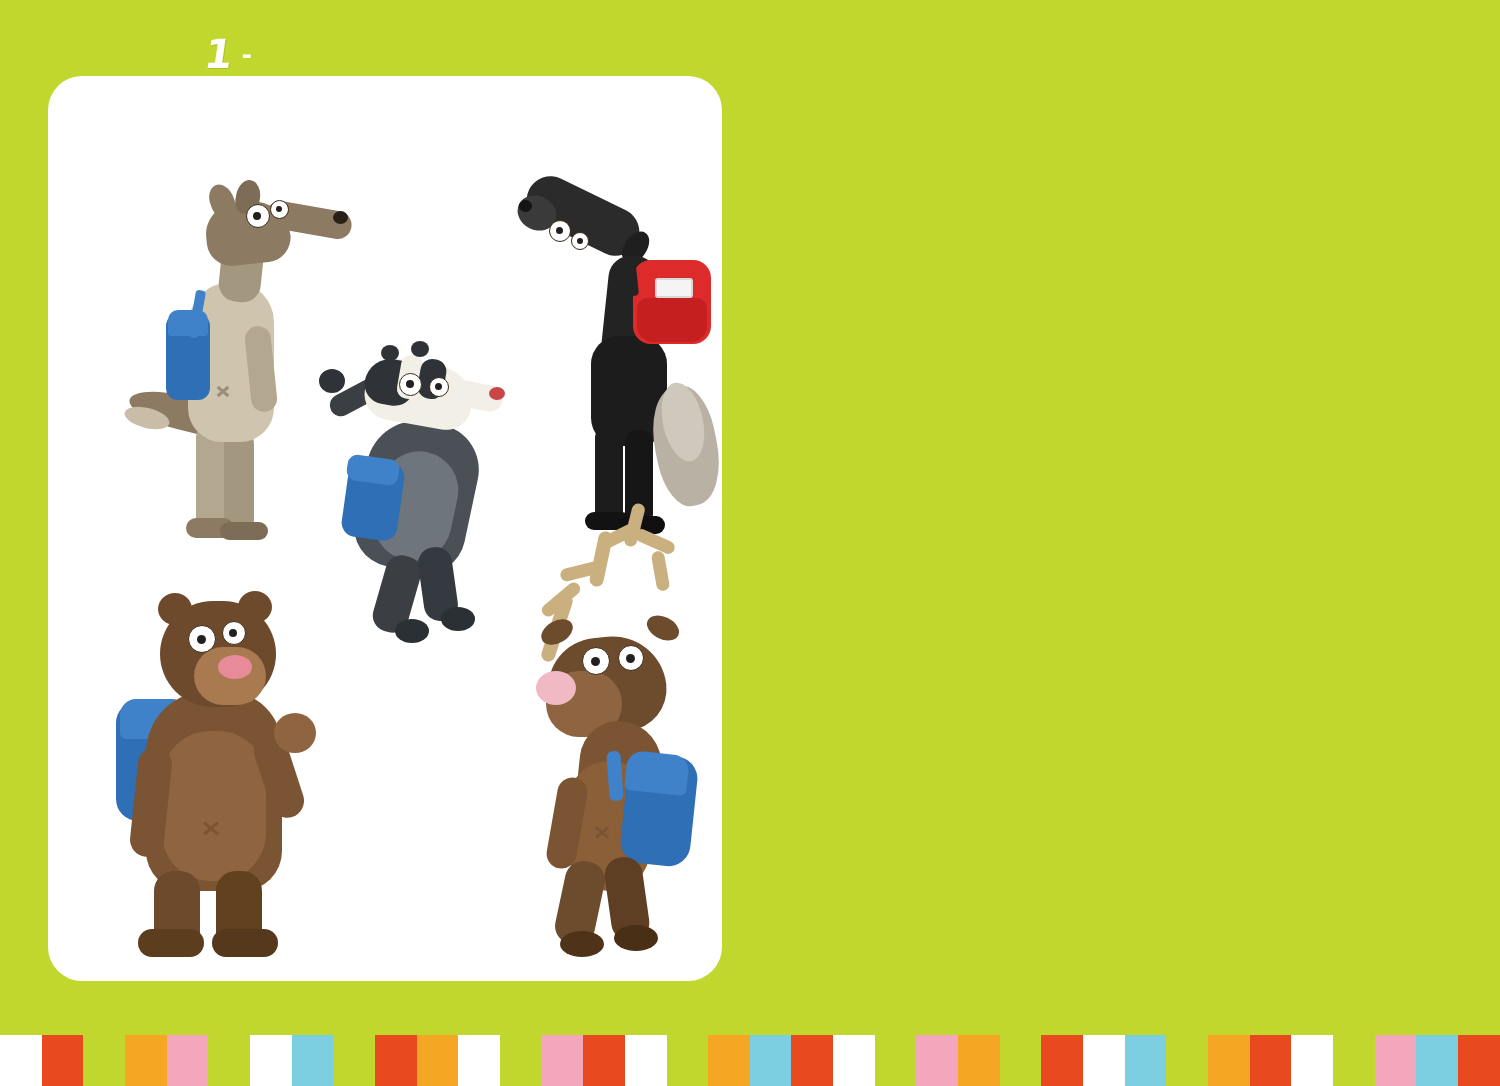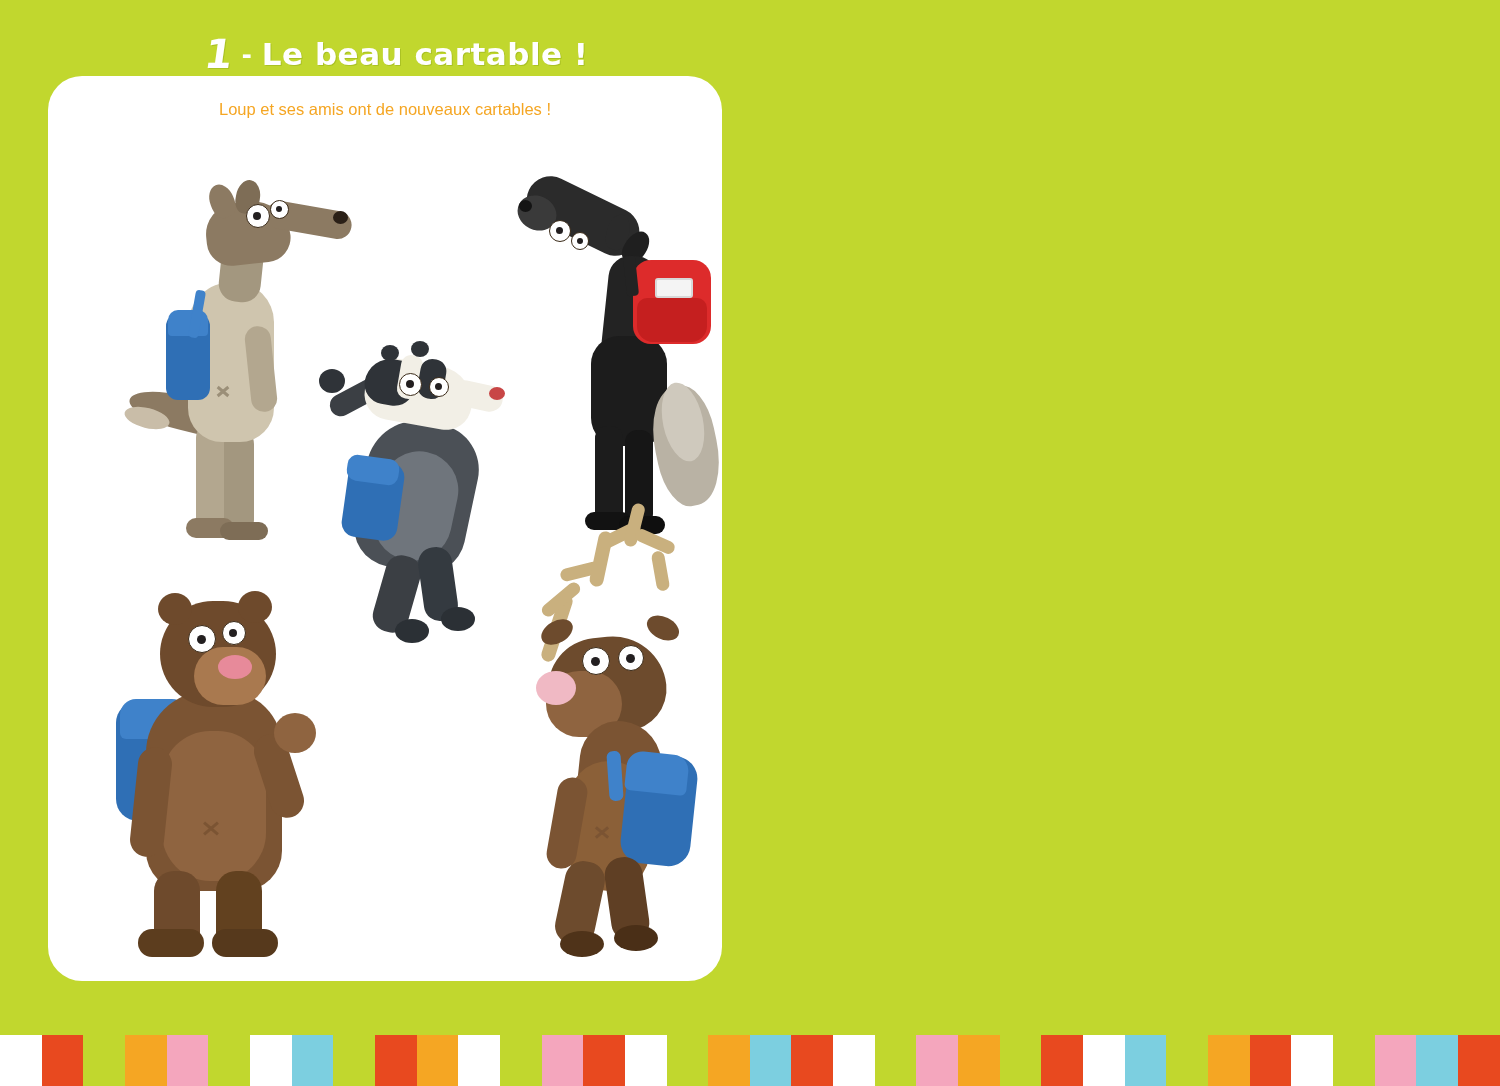--- a/index.html
+++ b/index.html
@@ -121,27 +121,25 @@
 </head>
 <body>
 
 <div id="page">
 
   <div class="half left">
 
     <div class="heading" style="left:205px; top:34px;">
       <span class="num-badge">1</span>
       <span class="dash">-</span>
-      <span class="heading-title">Le beau cartable !</span>
     </div>
 
     <div class="panel" style="left:48px; top:76px; width:674px; height:905px;">
 
       <div style="position:absolute; left:30px; top:22px; width:614px;">
-        <div class="lead">Loup et ses amis ont de nouveaux cartables !</div>
       </div>
 
       <div class="ill" style="left:80px; top:110px; width:240px; height:340px;">
 
         <div class="sh" style="left:0px; top:210px; width:110px; height:34px; background:#8c7a62; border-radius:50% 0 0 50%; transform:rotate(14deg);"></div>
         <div class="sh" style="left:-4px; top:222px; width:46px; height:20px; background:#c9bda8; border-radius:50%; transform:rotate(14deg);"></div>
 
         <div class="sh" style="left:68px; top:238px; width:30px; height:110px; background:#b3a78f; border-radius:14px;"></div>
         <div class="sh" style="left:96px; top:244px; width:30px; height:104px; background:#a3977f; border-radius:14px;"></div>
         <div class="sh" style="left:58px; top:332px; width:48px; height:20px; background:#8c7a62; border-radius:10px;"></div>

